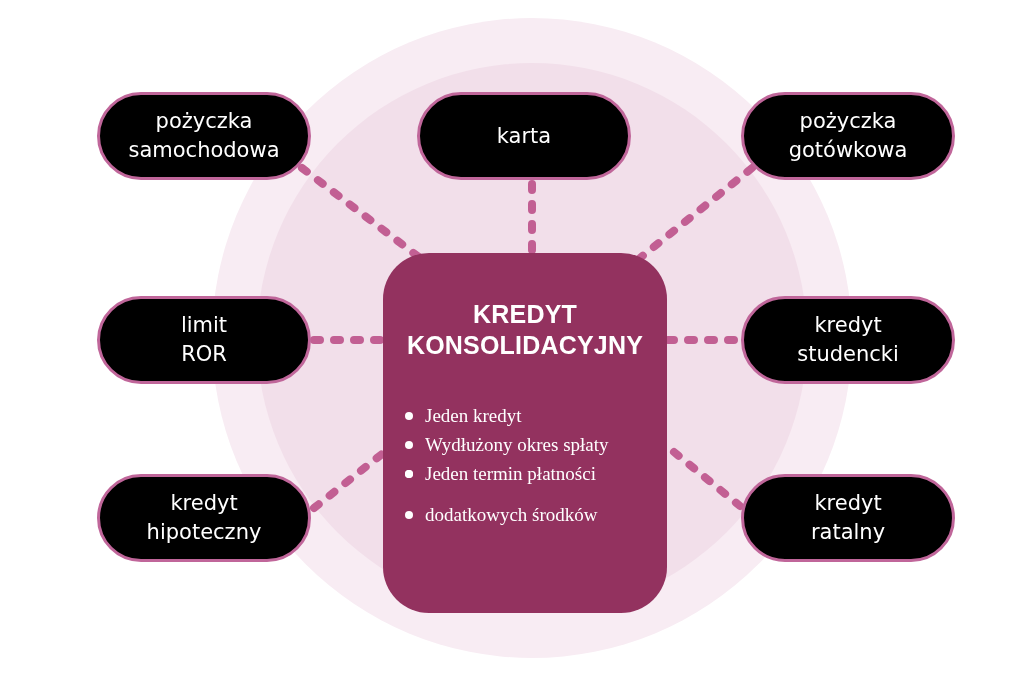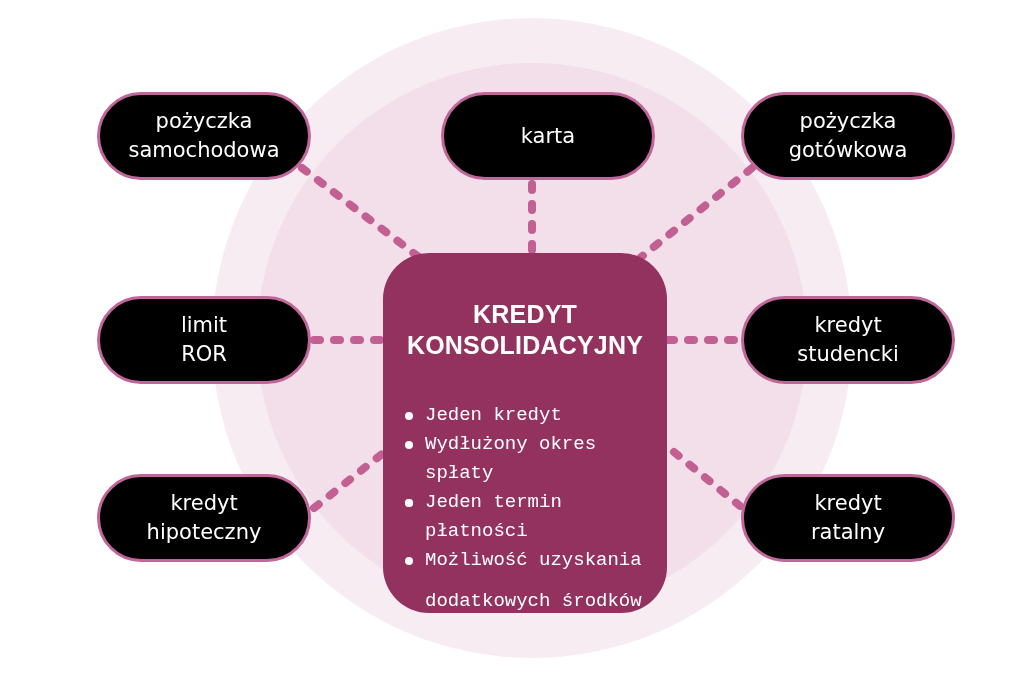--- a/index.html
+++ b/index.html
@@ -52,21 +52,21 @@
       font-family: "Liberation Sans", sans-serif;
       font-weight: bold;
       font-size: 25px;
       line-height: 31px;
       letter-spacing: 0.2px;
     }
     .center-title span { display: block; }
     .features {
       position: absolute; left: 22px; top: 148px; right: 10px;
       margin: 0; padding: 0; list-style: none;
-      font-family: Liberation Mono, monospace;
+      font-family: Liberation Serif, serif;
       font-size: 19px;
       line-height: 29px;
     }
     .features li {
       position: relative;
       padding-left: 20px;
     }
     .features li .bullet {
       position: absolute; left: 0; top: 11px;
       width: 8px; height: 8px; border-radius: 50%;
@@ -91,21 +91,21 @@
       <line x1="314" y1="508" x2="382" y2="454"></line>
       <line x1="674" y1="452" x2="740" y2="506"></line>
     </g>
   </svg>
 
   <div class="pill" style="left:97px; top:92px;">
     <span>pożyczka</span>
     <span>samochodowa</span>
   </div>
 
-  <div class="pill" style="left:441px; top:92px;text-align:center;">
+  <div class="pill" style="left:417px; top:92px;text-align:center;">
     <span>karta</span>
   </div>
 
   <div class="pill" style="left:741px; top:92px;">
     <span>pożyczka</span>
     <span>gotówkowa</span>
   </div>
 
   <div class="pill" style="left:97px; top:296px;">
     <span>limit</span>
@@ -143,19 +143,18 @@
       </li>
       <li>
         <span class="bullet"></span>
       </li>
       <li>
         <span class="bullet"></span>
         <span>Jeden termin płatności</span>
       </li>
       <li>
         <span class="bullet"></span>
-        <span style="display:block;">Możliwość uzyskania</span>
         <span style="display:block;margin-top:12px;">dodatkowych środków</span>
       </li>
     </ul>
   </div>
 
 </div>
 
 </body></html>

